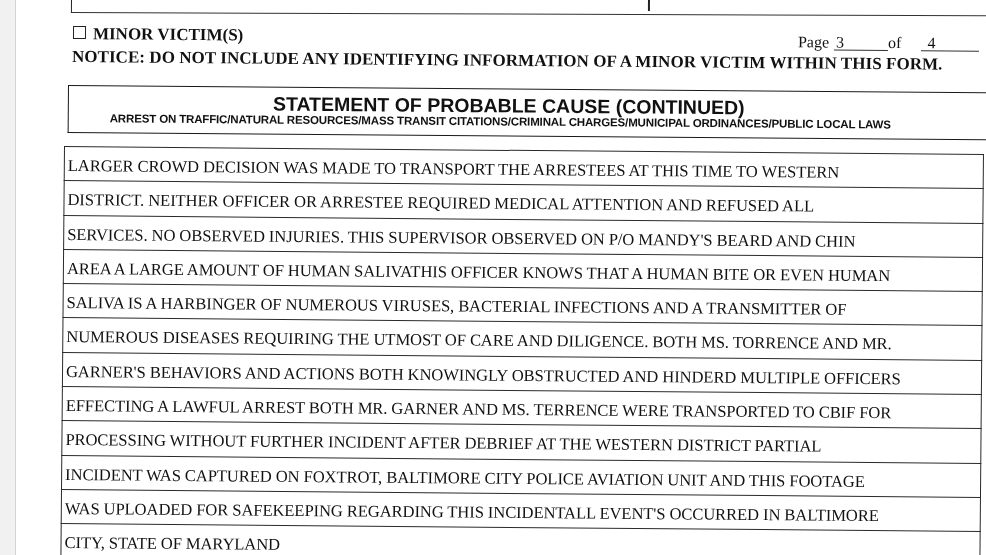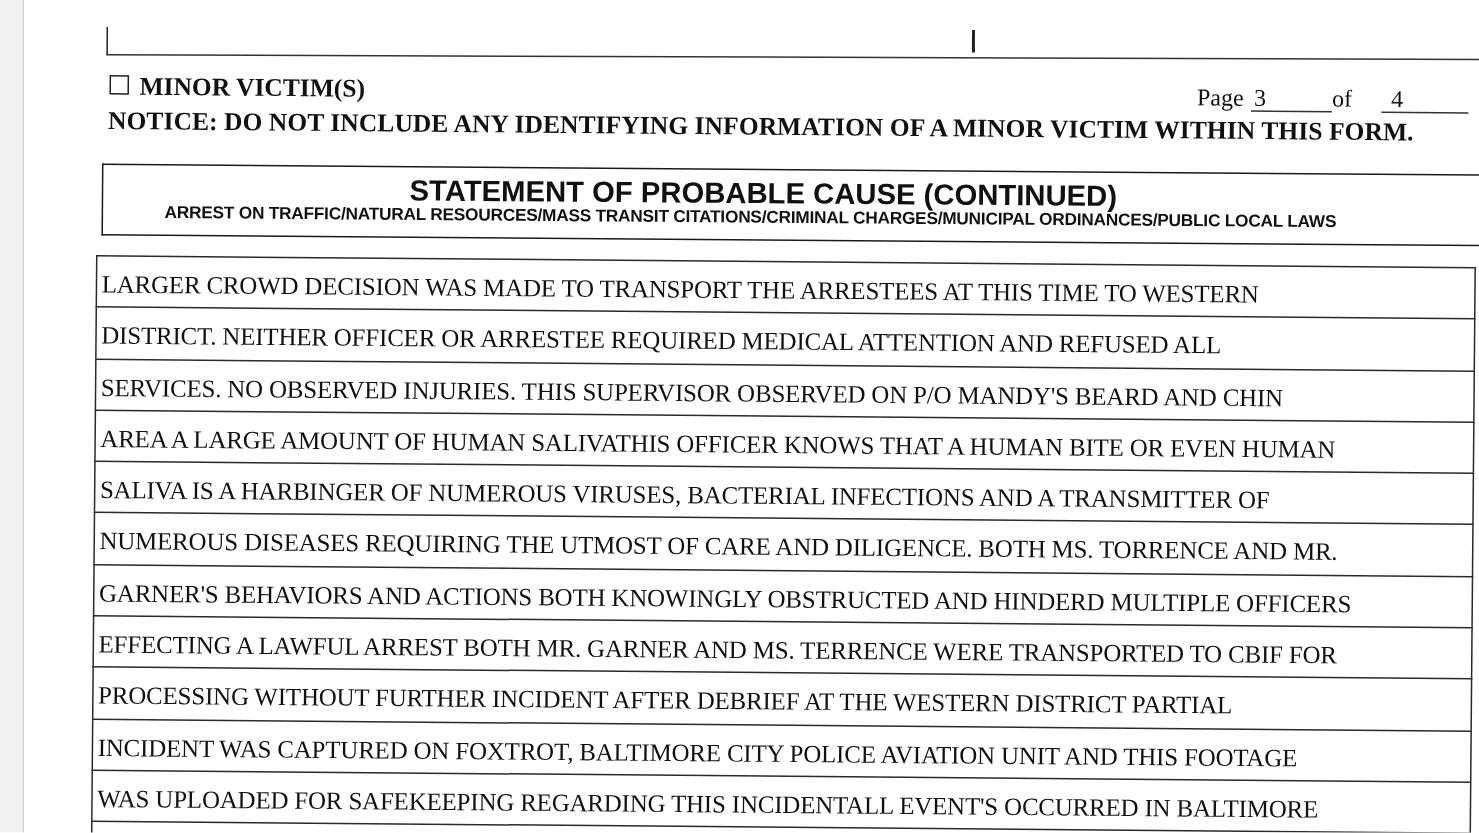--- a/index.html
+++ b/index.html
@@ -20,21 +20,20 @@
       left: 0; top: 0;
       width: 15px; height: 555px;
       background: #f1f1f1;
       border-right: 1px solid #d4d4d4;
     }
     .page {
       position: absolute;
       left: 16px; top: 0;
       width: 970px; height: 439px;
       background: #ffffff;
-      margin-top: 24px;
     }
     
     .top-box {
       position: absolute;
       left: 55px; top: -6px;
       width: 940px; height: 18px;
       border-left: 1.5px solid #222;
       border-bottom: 1.5px solid #333;
       transform: rotate(0.2deg);
       transform-origin: left top;

